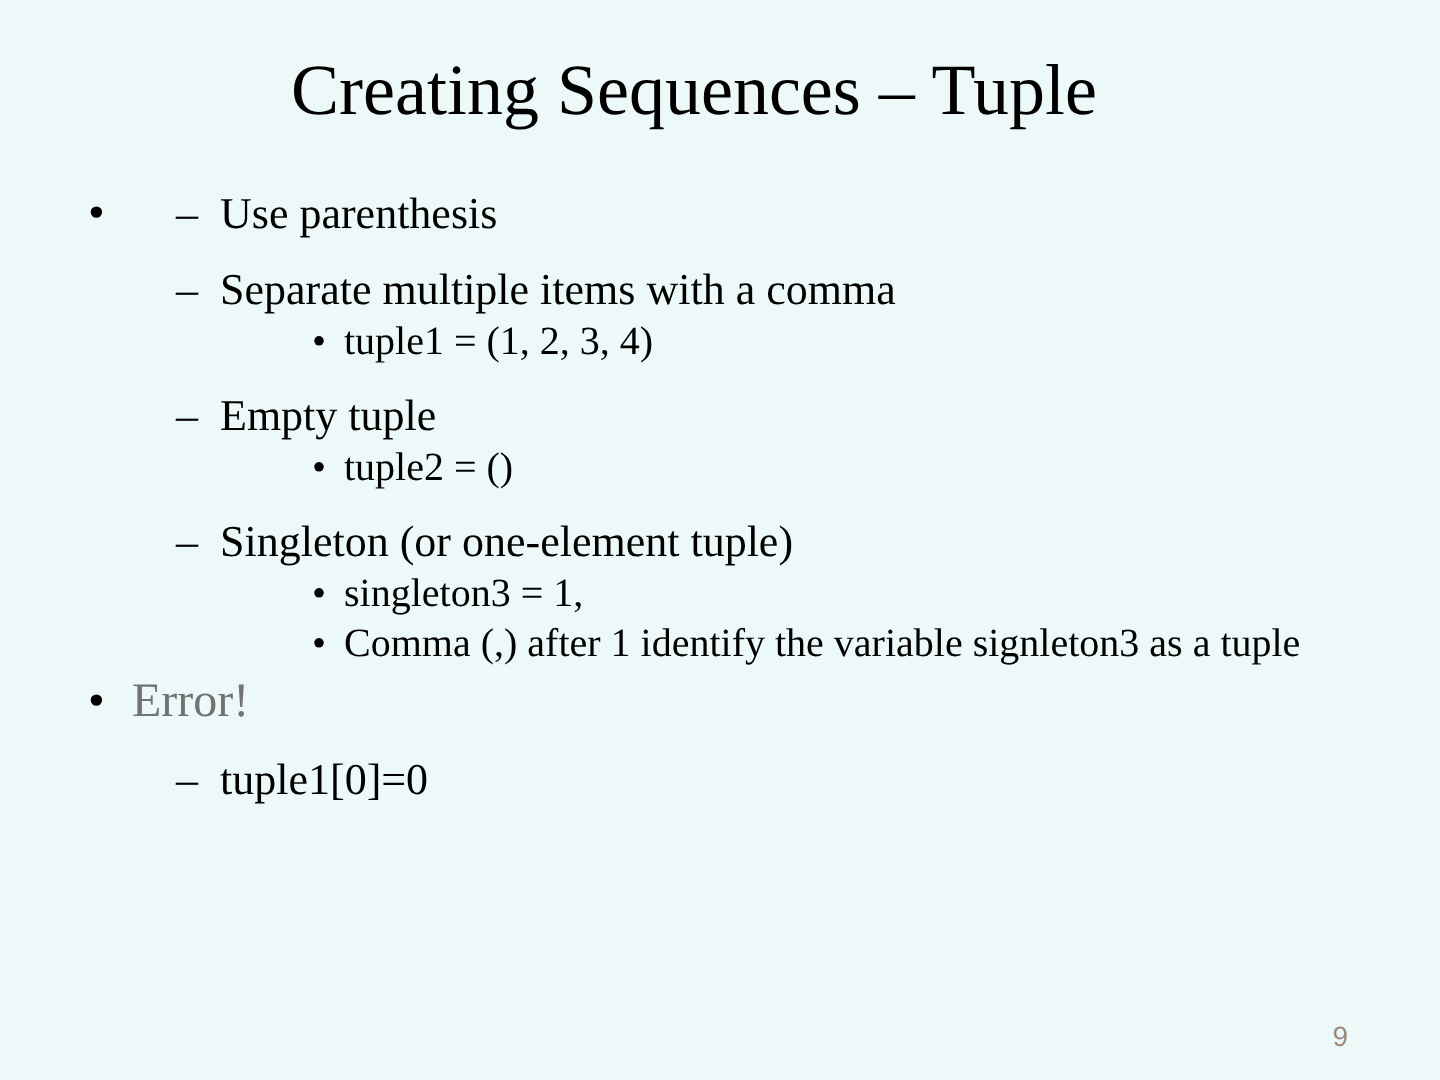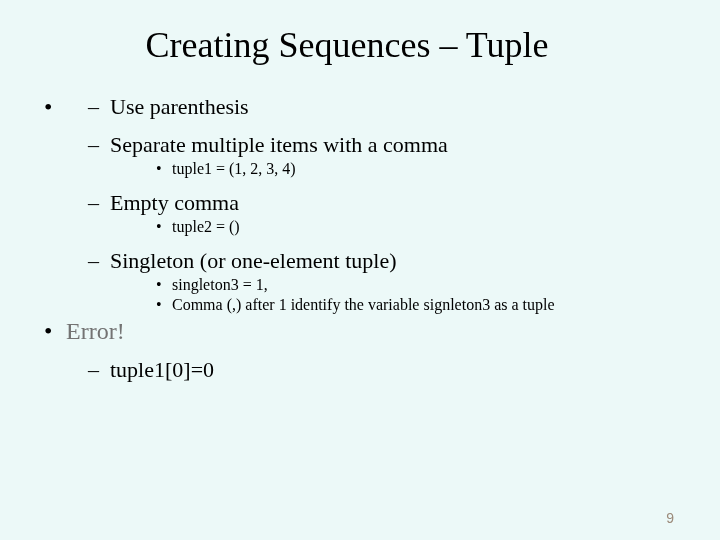--- a/index.html
+++ b/index.html
@@ -41,21 +41,21 @@
     position: relative;
     margin-top: 12px;
   }
   .lvl2 > li::before {
     content: "–";
     position: absolute;
     left: 22px;
     top: 0;
   }
   .lvl3 > li {
-    font-size: 16px;
+    font-size: 20px;
     padding-left: 62px;
     position: relative;
     margin-top: 2px;
   }
   .lvl3 > li::before {
     content: "•";
     position: absolute;
     left: 46px;
     top: 0;
   }
@@ -79,21 +79,21 @@
     <li>
       <ul class="lvl2">
         <li>Use parenthesis</li>
         <li>
           <span>Separate multiple items with a comma</span>
           <ul class="lvl3">
             <li>tuple1 = (1, 2, 3, 4)</li>
           </ul>
         </li>
         <li>
-          <span>Empty comma</span>
+          <span>Empty tuple</span>
           <ul class="lvl3">
             <li>tuple2 = ()</li>
           </ul>
         </li>
         <li>
           <span>Singleton (or one-element tuple)</span>
           <ul class="lvl3">
             <li>singleton3 = 1,</li>
             <li>Comma (,) after 1 identify the variable signleton3 as a tuple</li>
           </ul>

